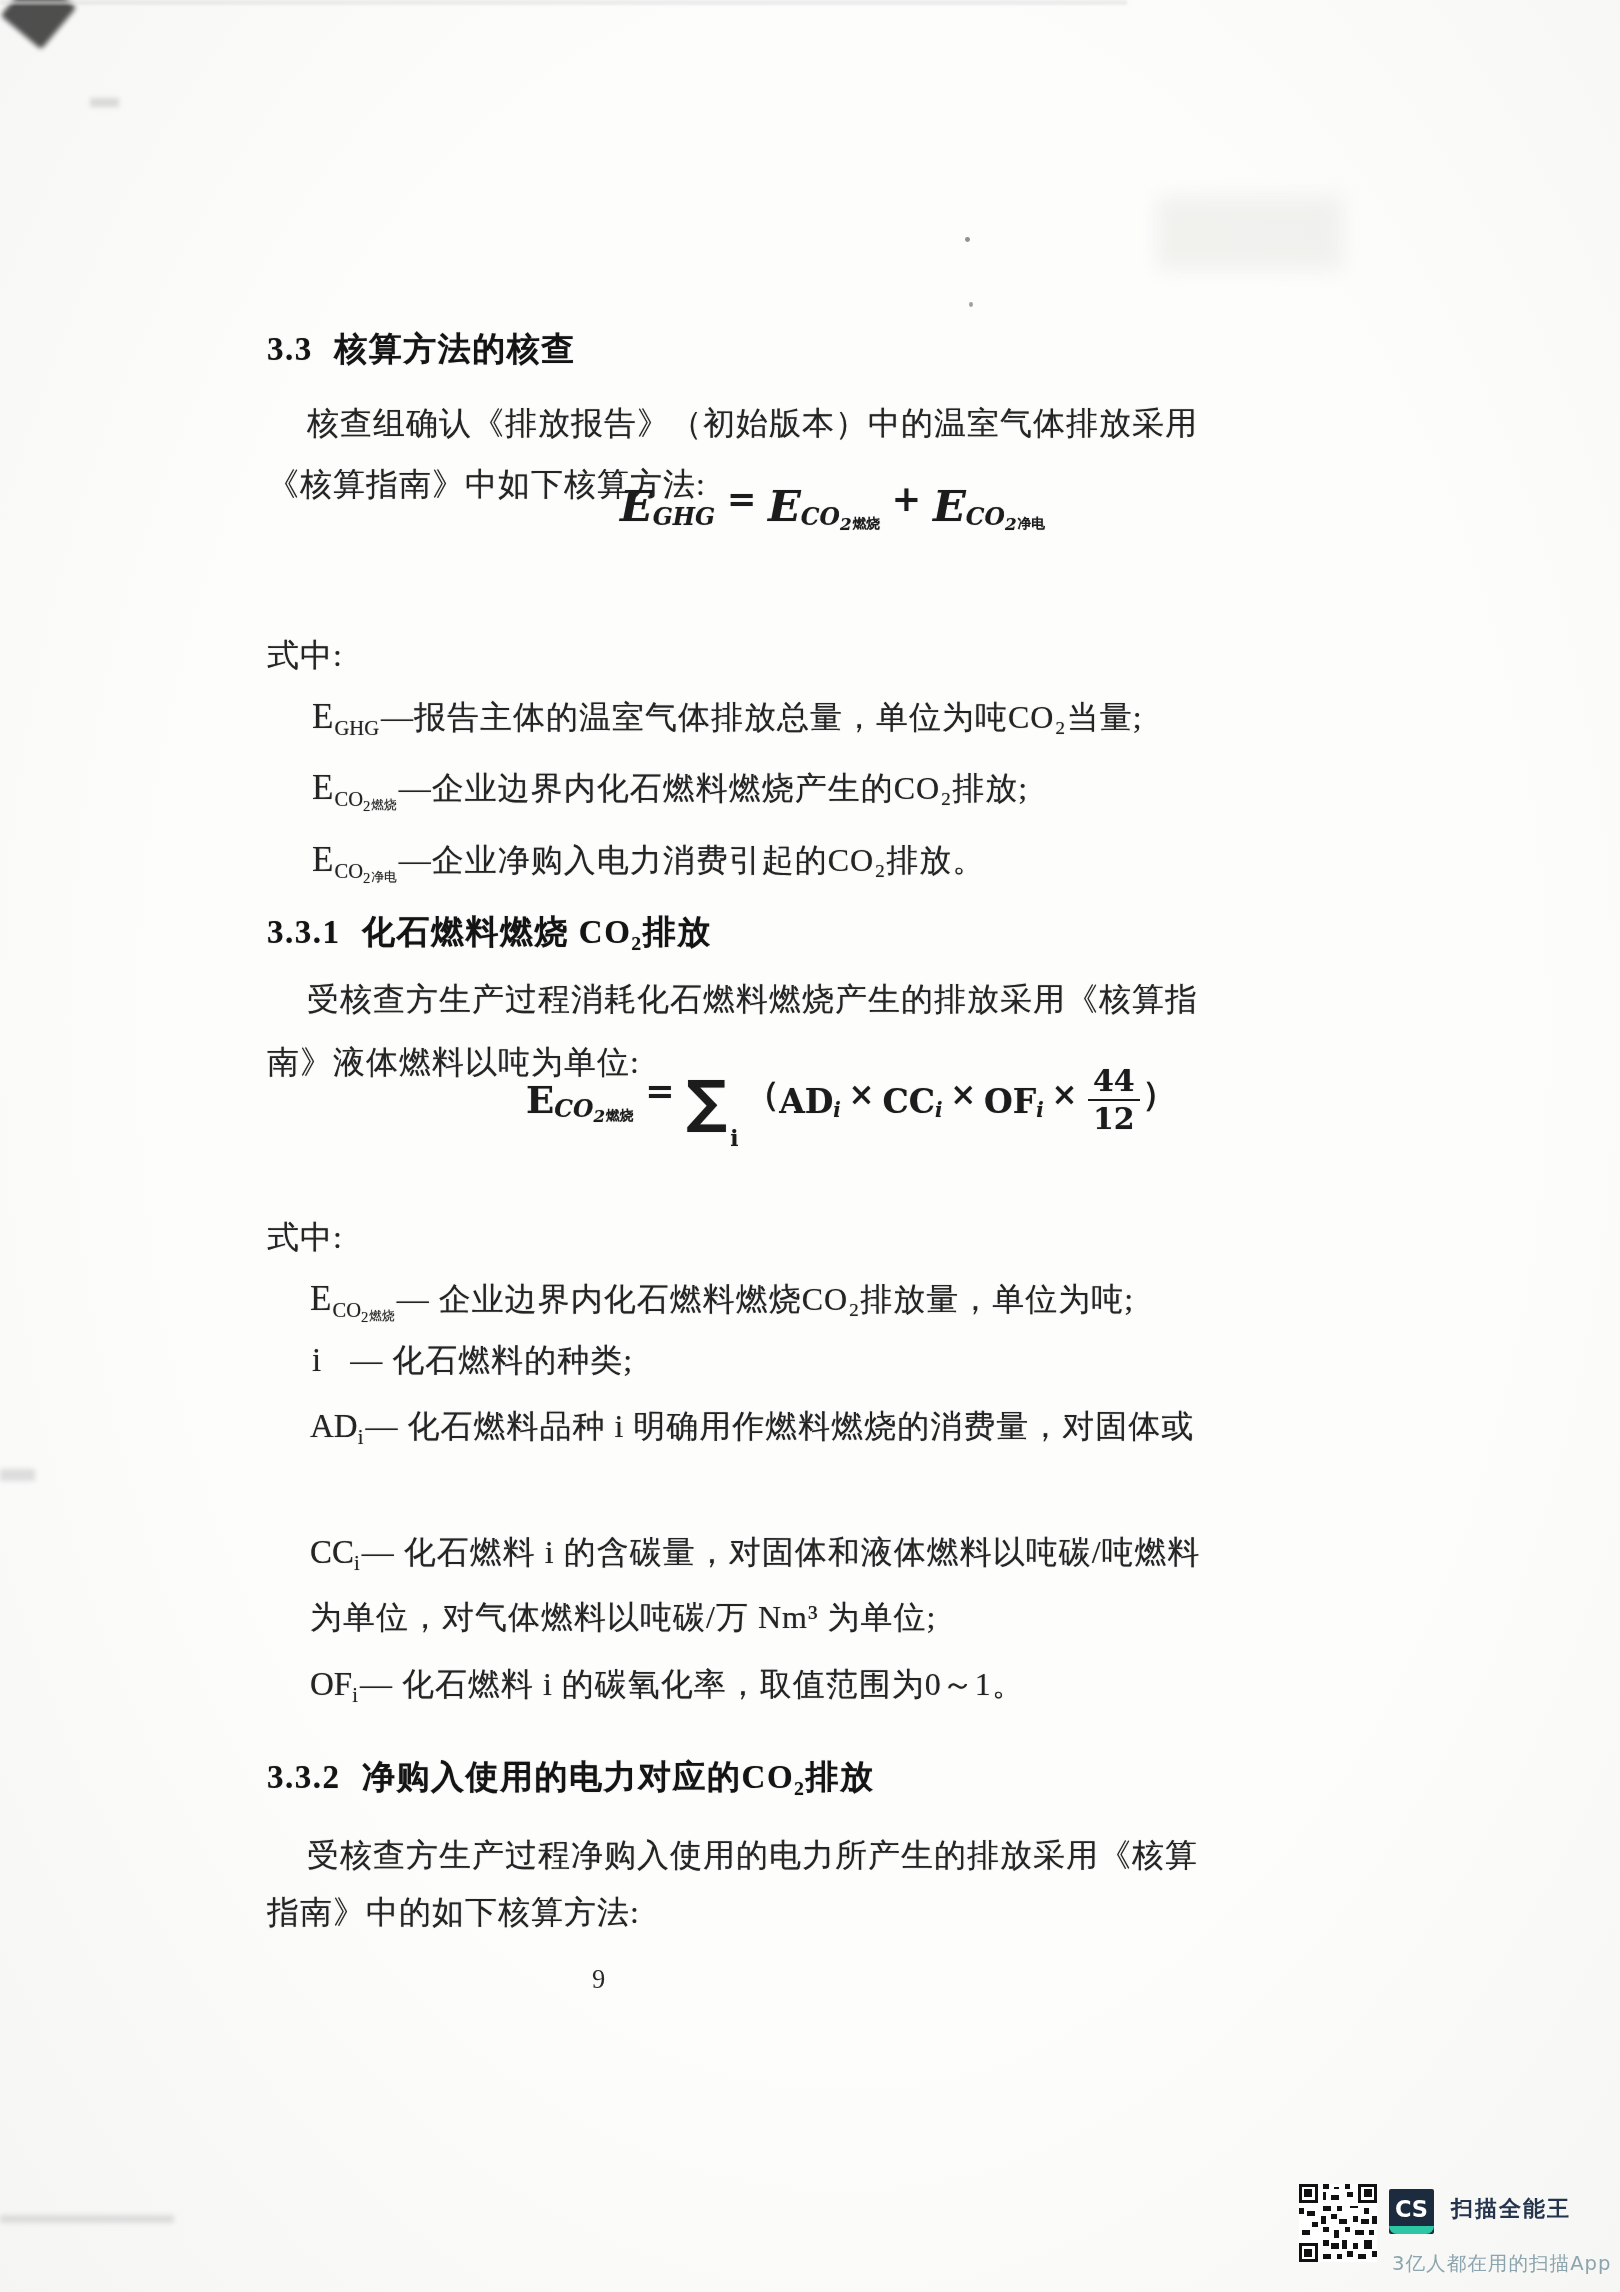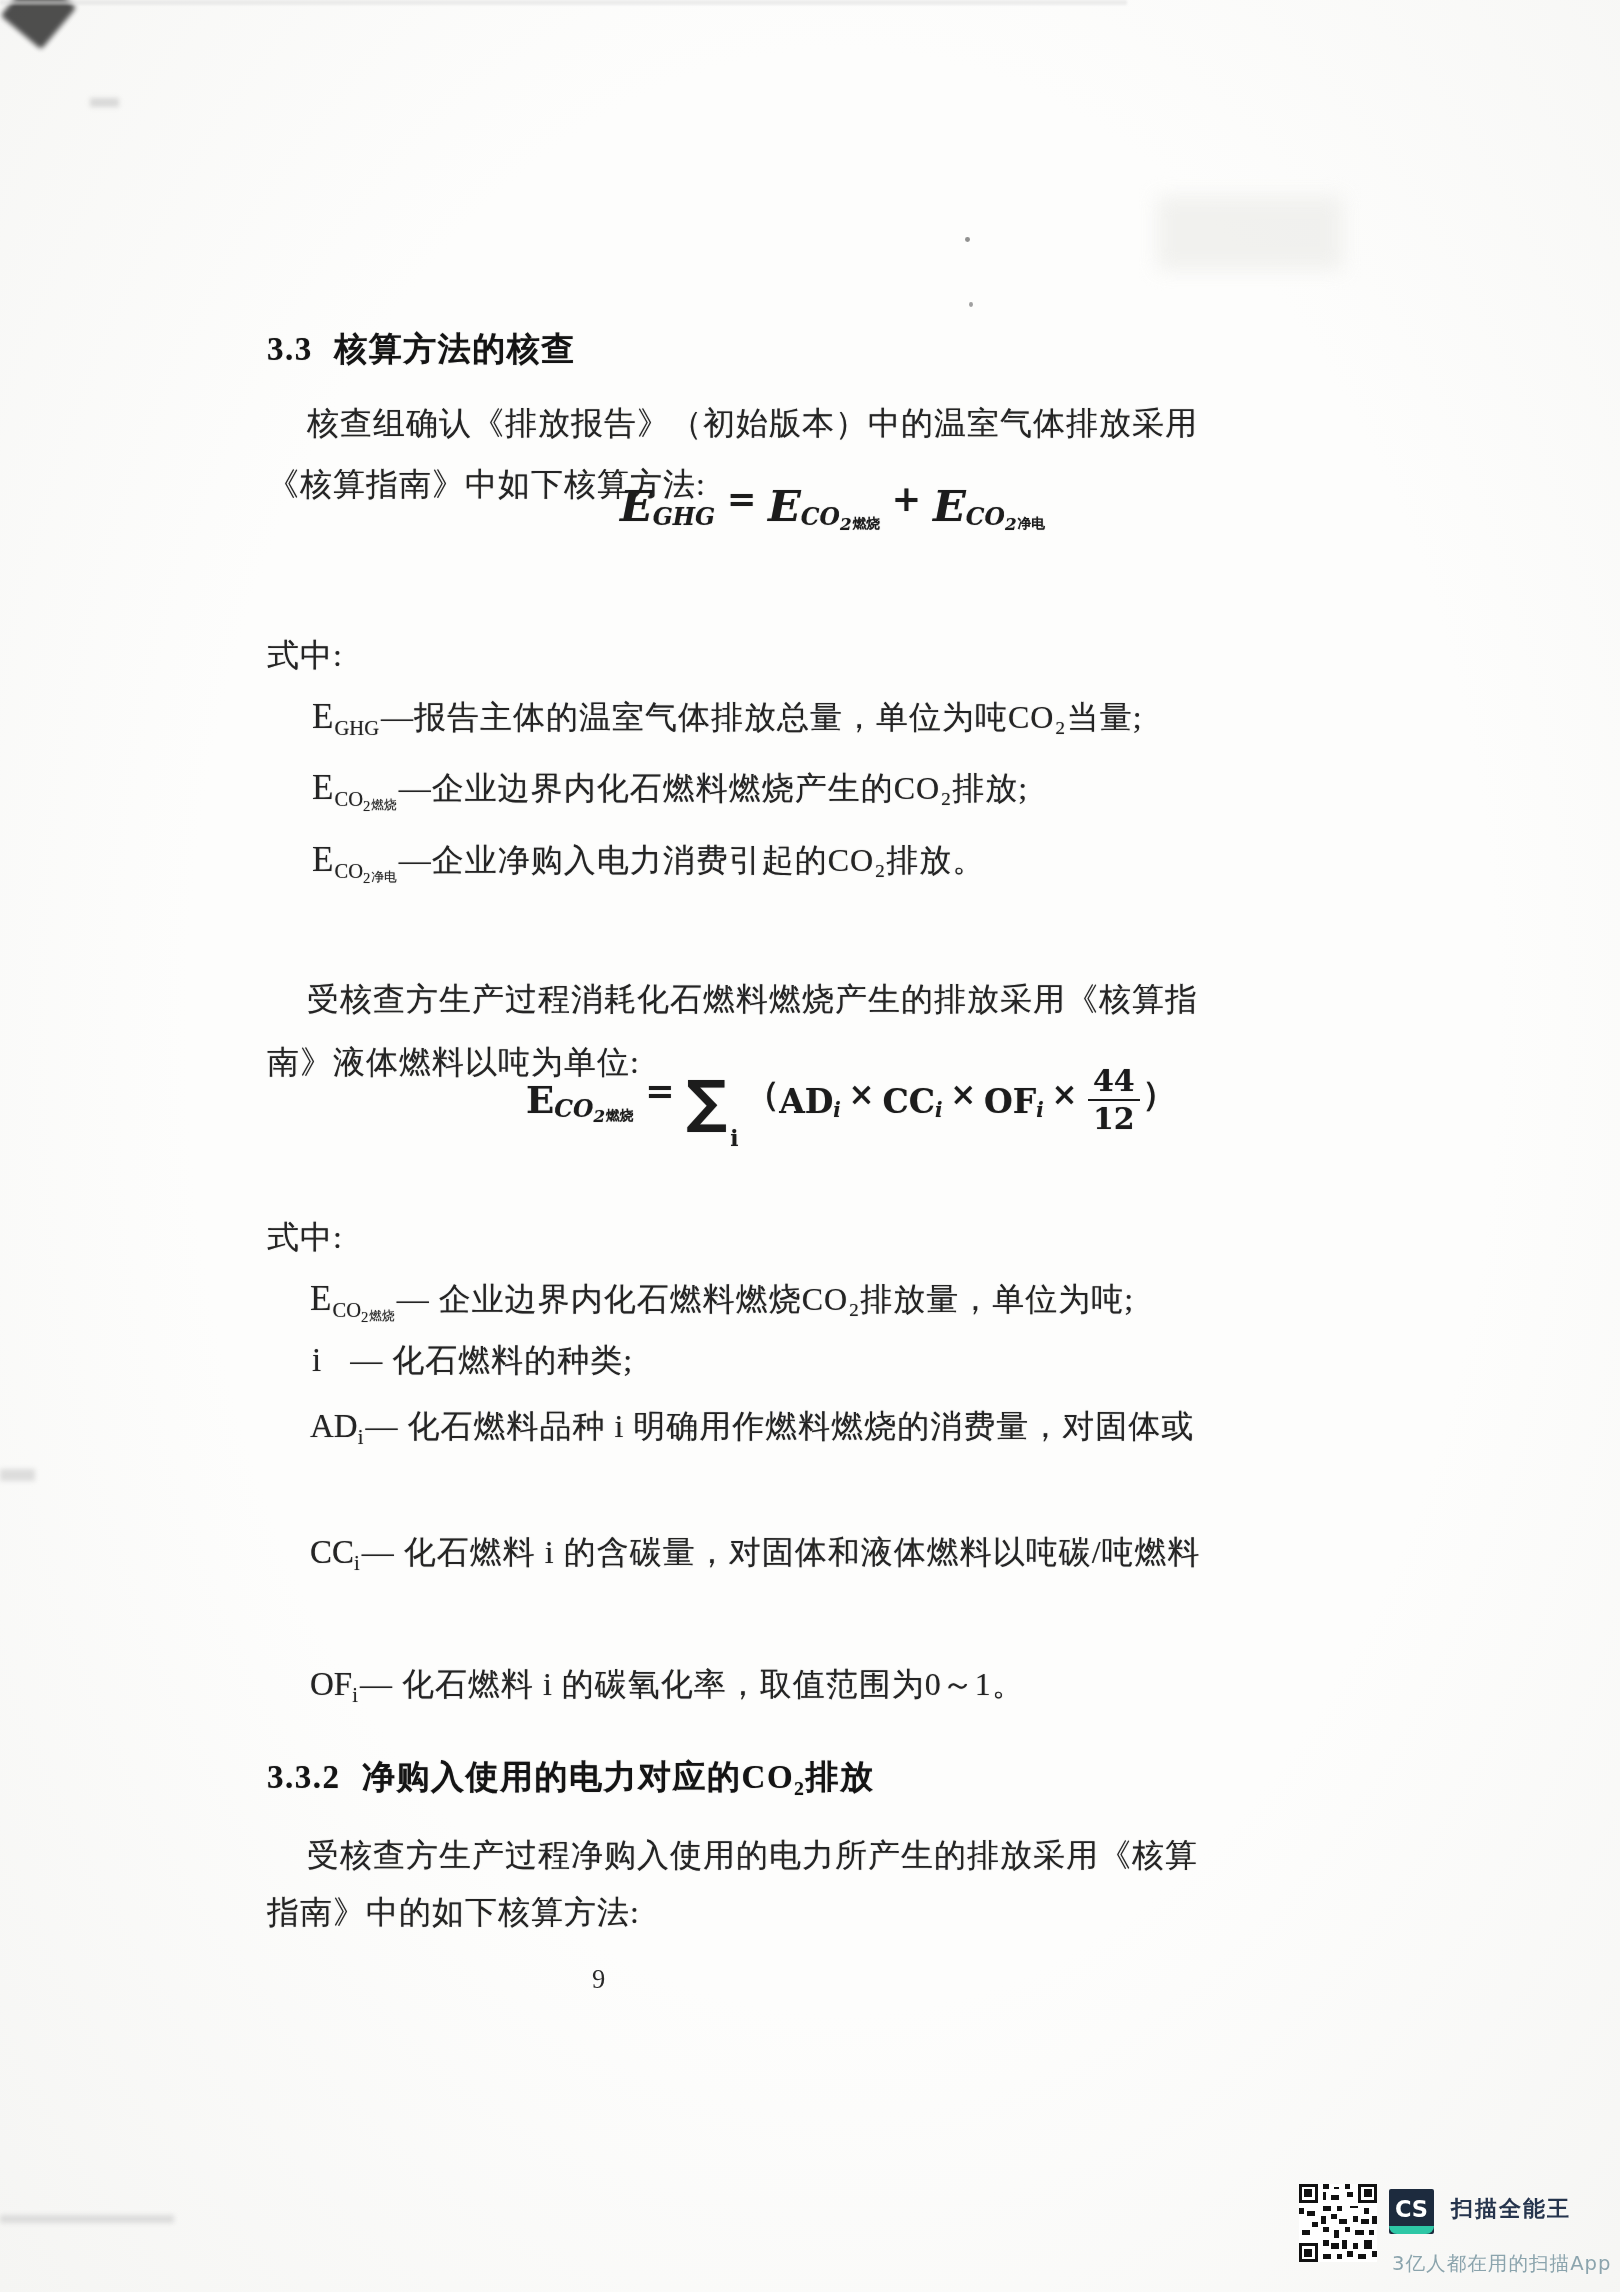--- a/index.html
+++ b/index.html
@@ -93,20 +93,23 @@
   <div class="line" style="left:312px;top:649px">
     <span class="dE">E</span><sub class="dsub">GHG</sub><span class="dsep">—报告主体的温室气体排放总量，单位为吨CO₂当量;</span>
   </div>
   <div class="line" style="left:312px;top:720px">
     <span class="dE">E</span><sub class="dsub"><span>CO</span><span class="dsub2">2</span><span class="dsubcn">燃烧</span></sub><span class="dsep">—企业边界内化石燃料燃烧产生的CO₂排放;</span>
   </div>
   <div class="line" style="left:312px;top:792px">
     <span class="dE">E</span><sub class="dsub"><span>CO</span><span class="dsub2">2</span><span class="dsubcn">净电</span></sub><span class="dsep">—企业净购入电力消费引起的CO₂排放。</span>
   </div>
 
+  <div class="line h" style="left:267px;top:863px">
+    <span class="num">3.3.1</span><span>化石燃料燃烧 CO₂排放</span>
+  </div>
 
   <div class="line" style="left:307px;top:931px">受核查方生产过程消耗化石燃料燃烧产生的排放采用《核算指</div>
   <div class="line" style="left:267px;top:994px">南》液体燃料以吨为单位:</div>
 
   <div class="formula" style="left:526px;top:1064px">
     <span class="f2E">E</span><sub class="fsub"><span>CO</span><span class="fsub2">2</span><span class="fsubcn">燃烧</span></sub><span class="fop">=</span><span class="fsum">∑</span><sub class="fsumsub">i</sub><span class="fparen">（</span><span class="fT">AD</span><sub class="fTi">i</sub><span class="ftimes">×</span><span class="fT">CC</span><sub class="fTi">i</sub><span class="ftimes">×</span><span class="fT">OF</span><sub class="fTi">i</sub><span class="ftimes">×</span><span class="frac"><span class="fnum">44</span><span class="fden">12</span></span><span class="fparen">）</span>
   </div>
 
   <div class="line" style="left:267px;top:1169px">式中:</div>
 
@@ -115,20 +118,21 @@
   </div>
   <div class="line" style="left:312px;top:1292px">
     <span class="dT">i</span><span class="iGap">— 化石燃料的种类;</span>
   </div>
   <div class="line" style="left:310px;top:1358px">
     <span class="dT">AD</span><sub class="dsub">i</sub><span class="dsep">— 化石燃料品种 i 明确用作燃料燃烧的消费量，对固体或</span>
   </div>
   <div class="line" style="left:310px;top:1484px">
     <span class="dT">CC</span><sub class="dsub">i</sub><span class="dsep">— 化石燃料 i 的含碳量，对固体和液体燃料以吨碳/吨燃料</span>
   </div>
+  <div class="line" style="left:310px;top:1549px">为单位，对气体燃料以吨碳/万 Nm³ 为单位;</div>
   <div class="line" style="left:310px;top:1616px">
     <span class="dT">OF</span><sub class="dsub">i</sub><span class="dsep">— 化石燃料 i 的碳氧化率，取值范围为0～1。</span>
   </div>
 
   <div class="line h" style="left:267px;top:1708px">
     <span class="num">3.3.2</span><span>净购入使用的电力对应的CO₂排放</span>
   </div>
 
   <div class="line" style="left:307px;top:1787px">受核查方生产过程净购入使用的电力所产生的排放采用《核算</div>
   <div class="line" style="left:267px;top:1844px">指南》中的如下核算方法:</div>

